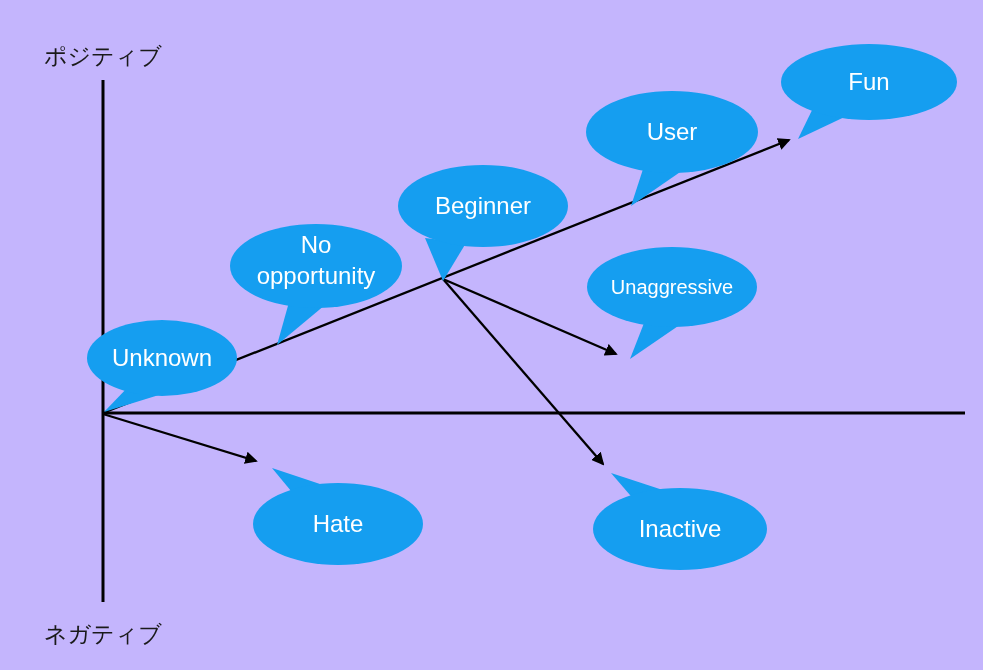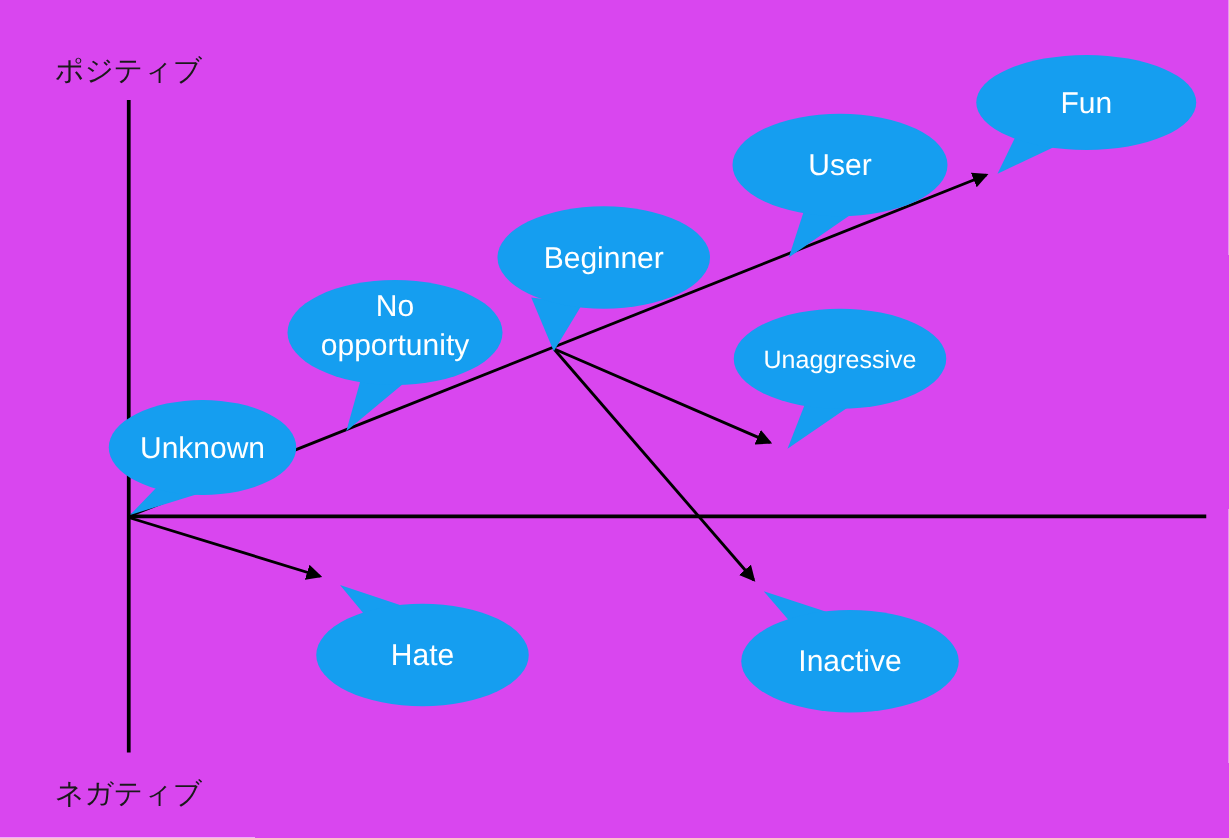--- a/index.html
+++ b/index.html
@@ -5,21 +5,21 @@
   html, body {
     margin: 0;
     padding: 0;
     background: #ffffff;
     font-family: "Liberation Sans", "DejaVu Sans", sans-serif;
   }
   .canvas {
     position: relative;
     width: 983px;
     height: 670px;
-    background: #d946ef;
+    background: #c4b5fd;
     overflow: hidden;
     text-align: right;
   }
   svg { display: block; }
   .axis-line {
     stroke: #000000;
     stroke-width: 3;
     fill: none;
   }
   .arrow-line {

